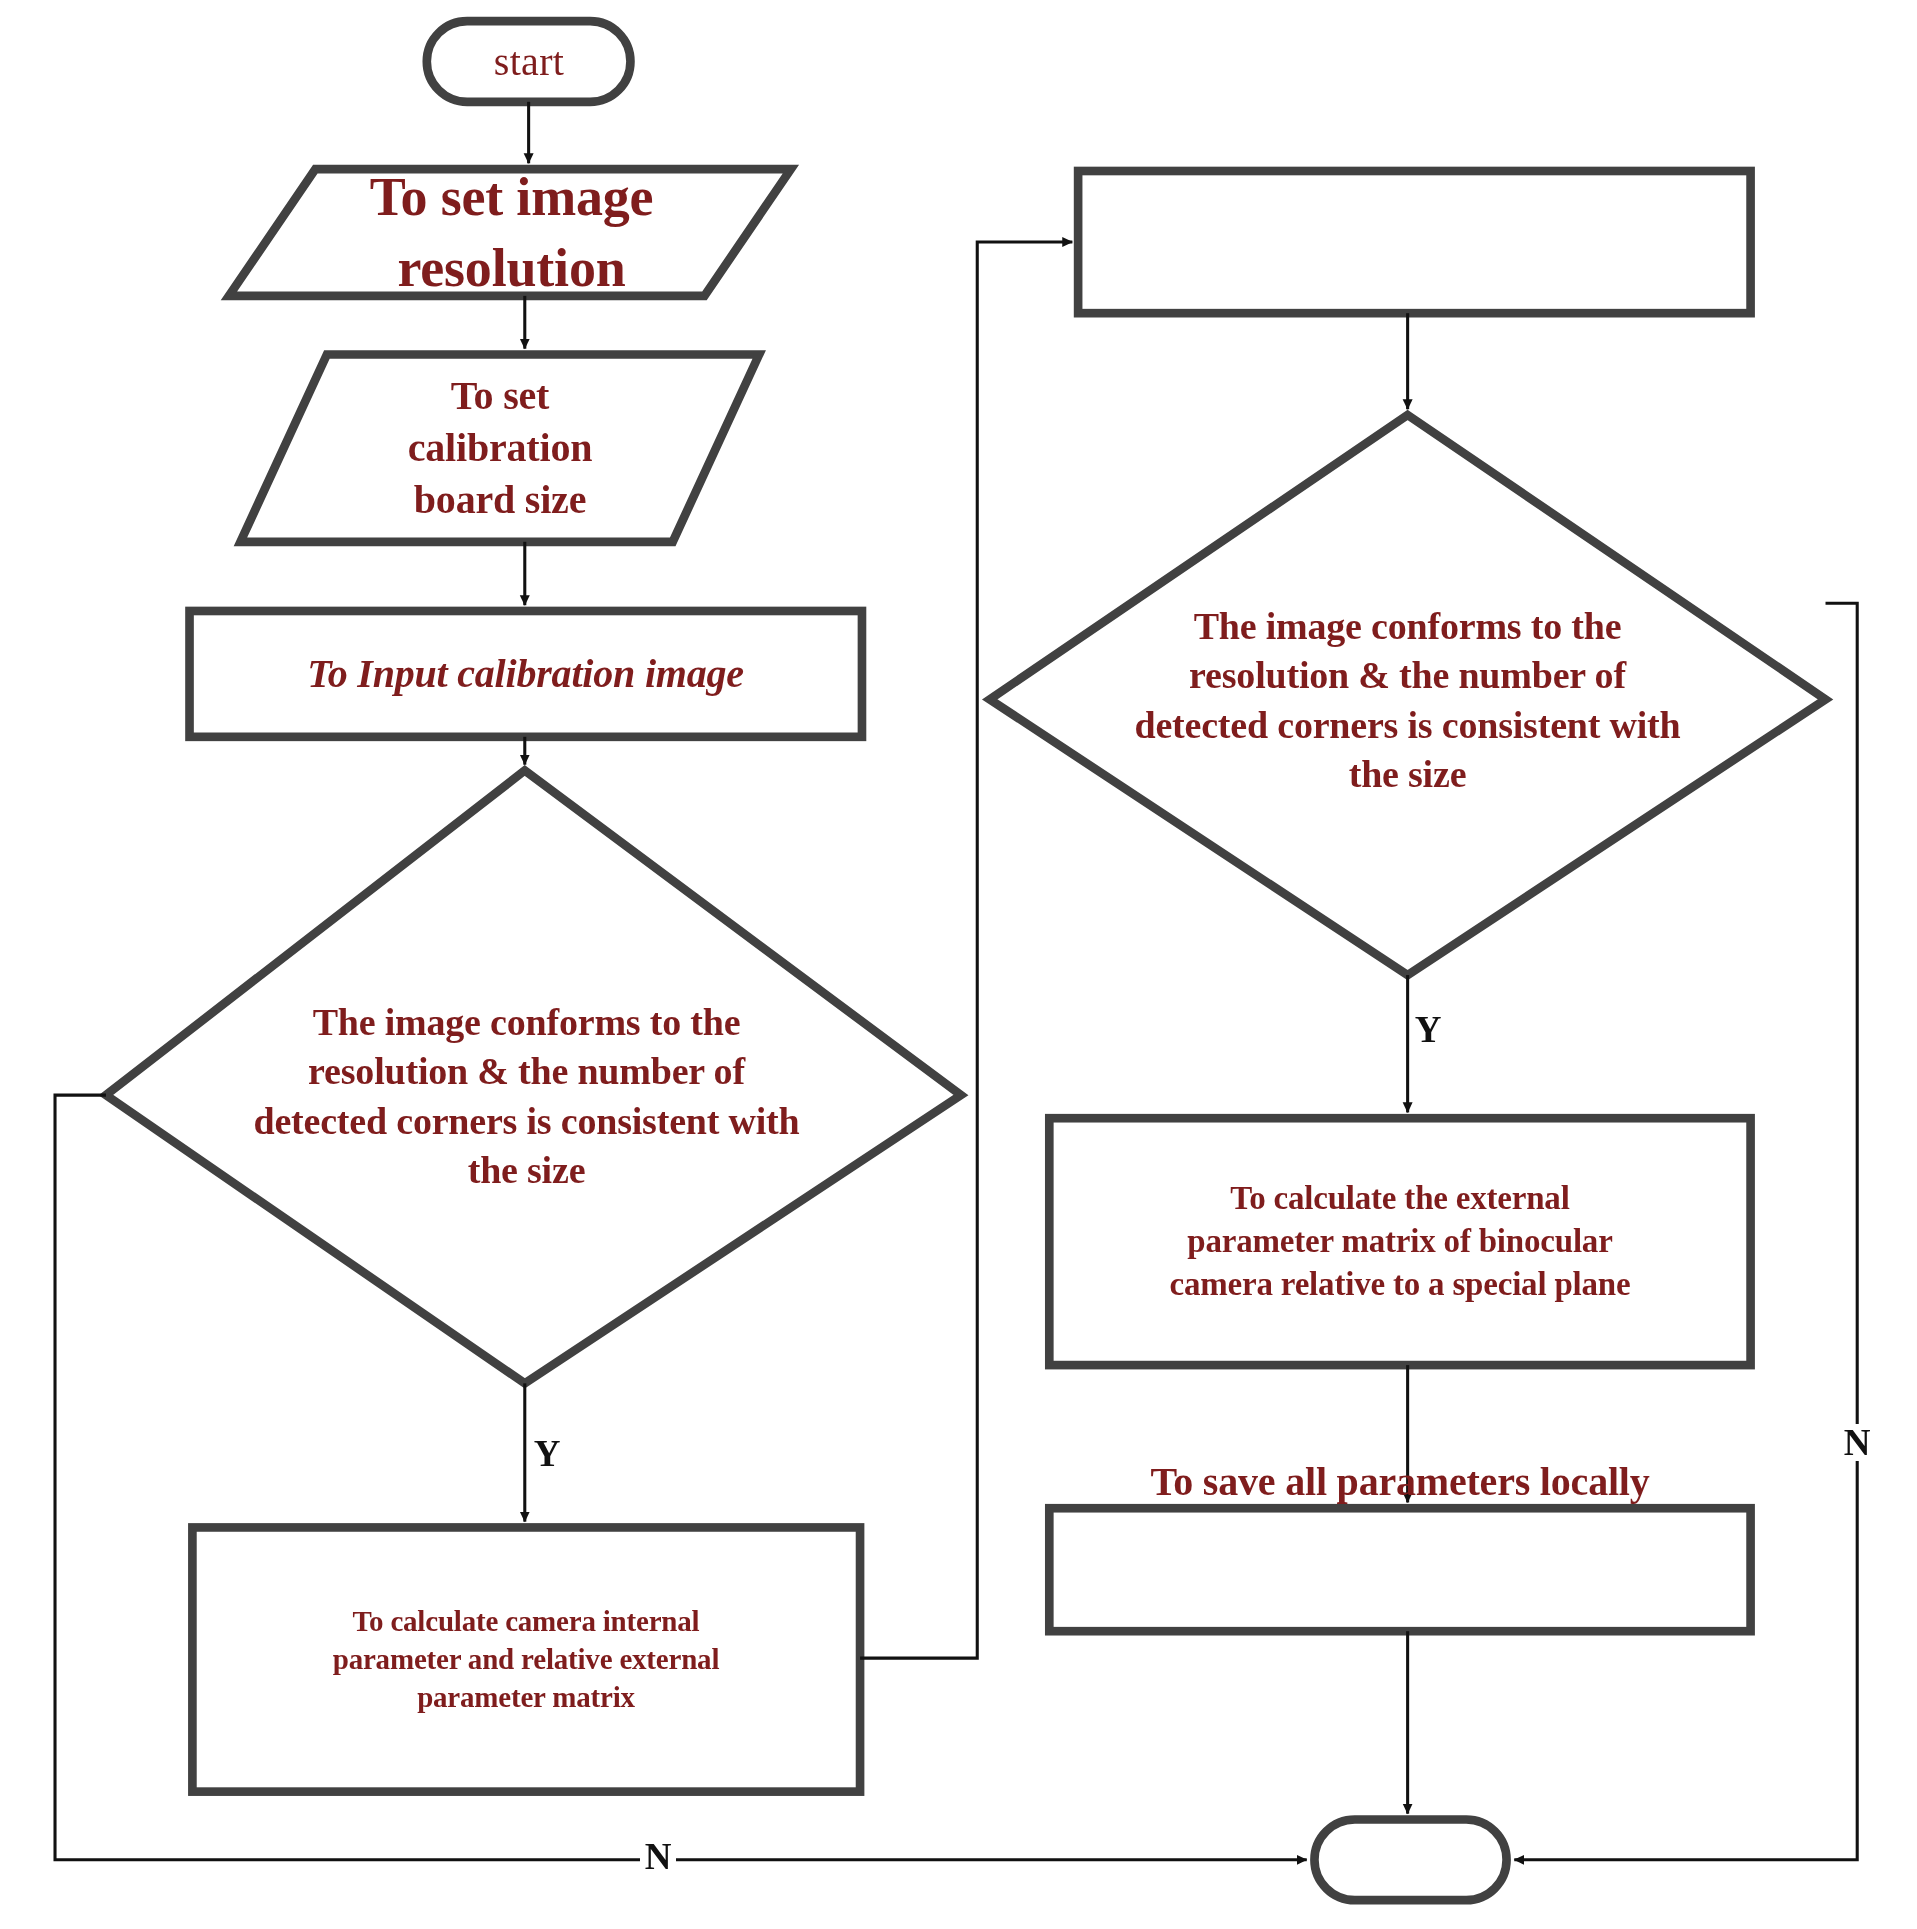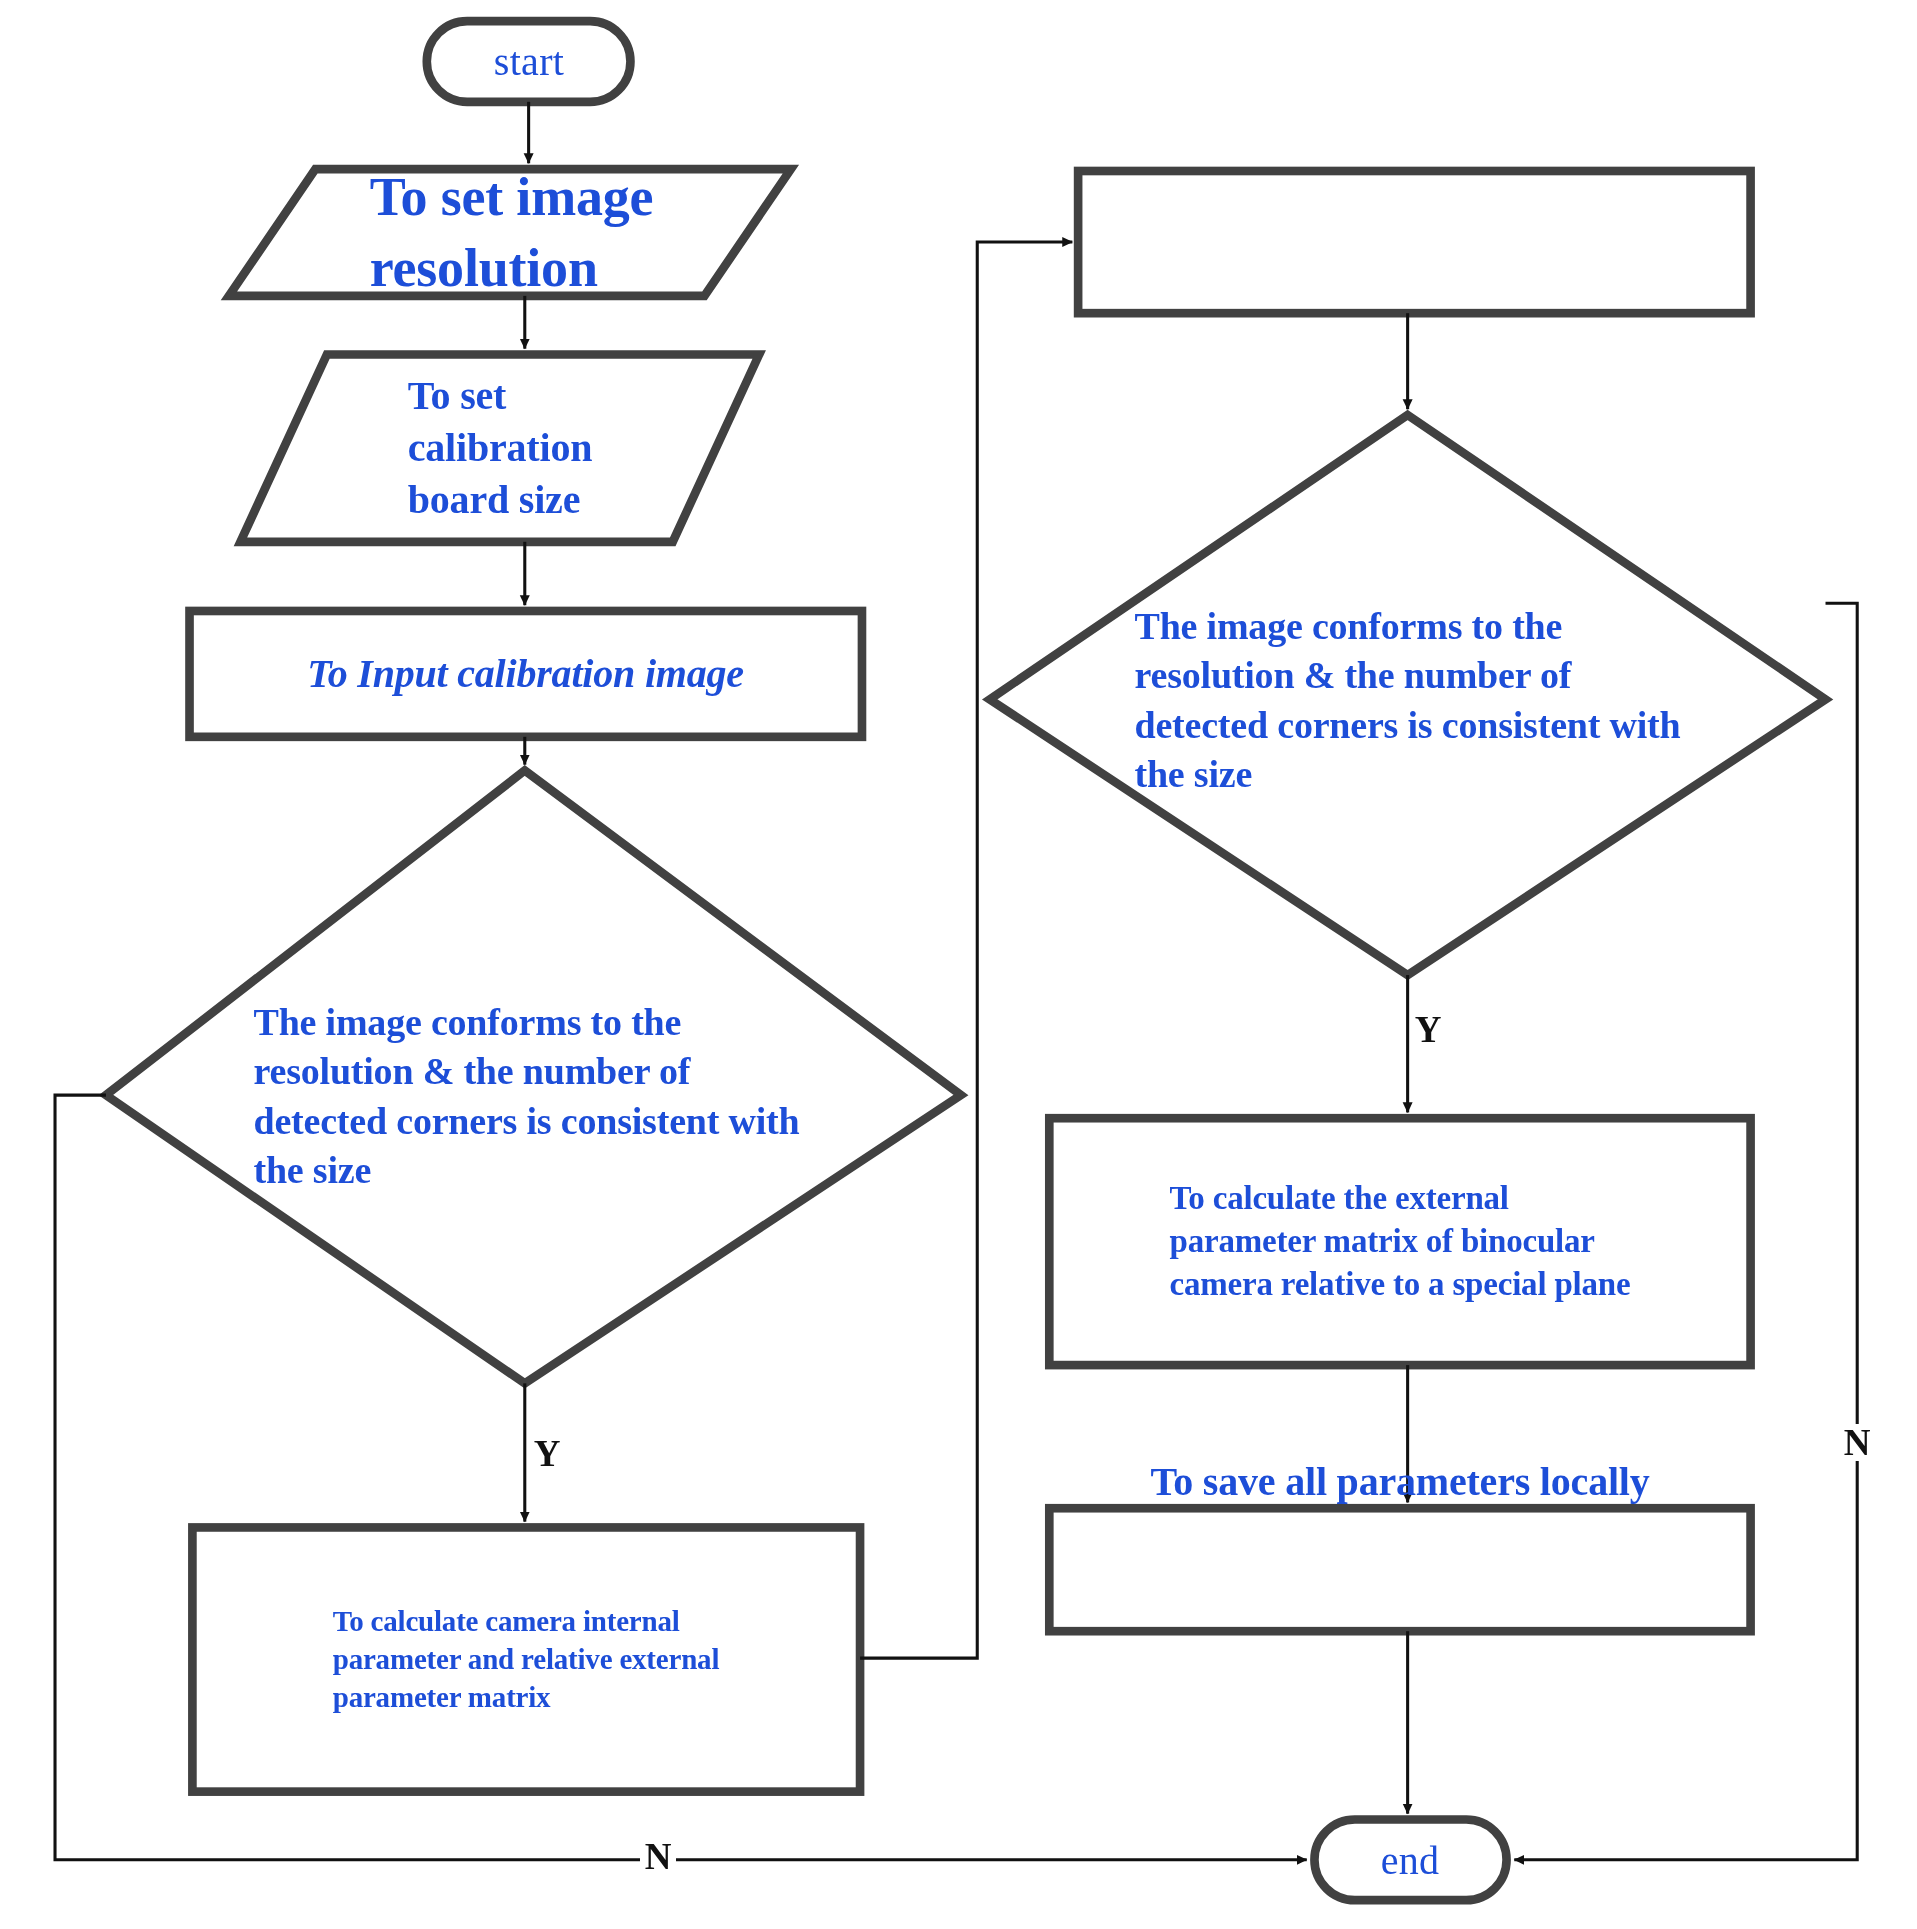--- a/index.html
+++ b/index.html
@@ -41,22 +41,22 @@
   }
   .conn-head {
     fill: #111111;
     stroke: none;
   }
   .node-label {
     position: absolute;
     display: flex;
     align-items: center;
     justify-content: center;
-    text-align: left;
-    color: #1d4ed8;
+    text-align: center;
+    color: #7f1d1d;
     font-weight: bold;
     line-height: 1.30;
     letter-spacing: -0.2px;
     pointer-events: none;
   }
   .node-label.terminal {
     font-weight: normal;
     letter-spacing: 0.3px;
   }
   .edge-label {
@@ -147,21 +147,20 @@
 resolution &amp; the number of
 detected corners is consistent with
 the size</div>
 
   <div class="node-label" style="left:1057px; top:1118px; width:686px; height:247px; font-size:33px; white-space:pre-line;">To calculate the external
 parameter matrix of binocular
 camera relative to a special plane</div>
 
   <div class="node-label" style="left:1057px; top:1420px; width:686px; height:123px; font-size:40px;">To save all parameters locally</div>
 
-  <div class="node-label terminal" style="left:1314px; top:1820px; width:192px; height:81px; font-size:40px;">end</div>
 
   <div class="edge-label" style="left:529px; top:1435px;">Y</div>
 
   <div class="edge-label" style="left:640px; top:1838px;">N</div>
 
   <div class="edge-label" style="left:1410px; top:1011px;">Y</div>
 
   <div class="edge-label" style="left:1839px; top:1424px;">N</div>
 
 </div>

